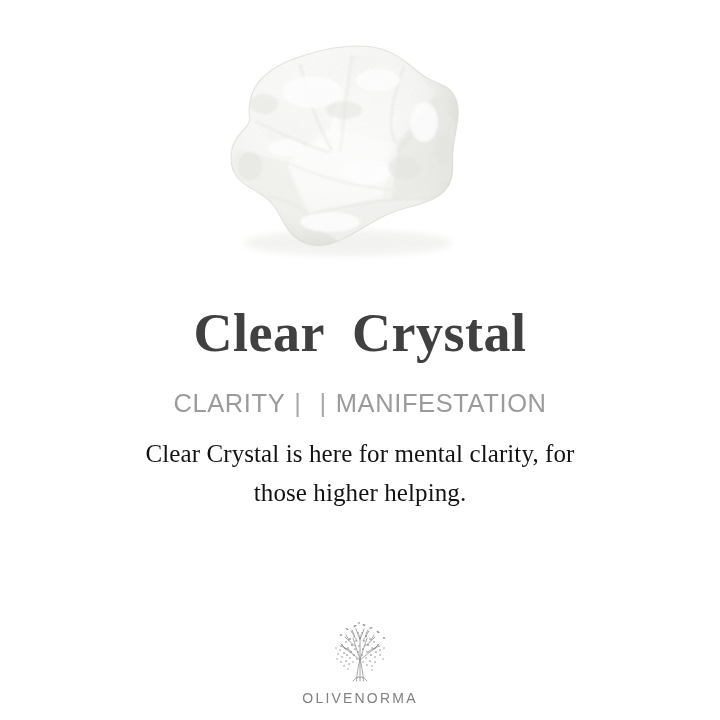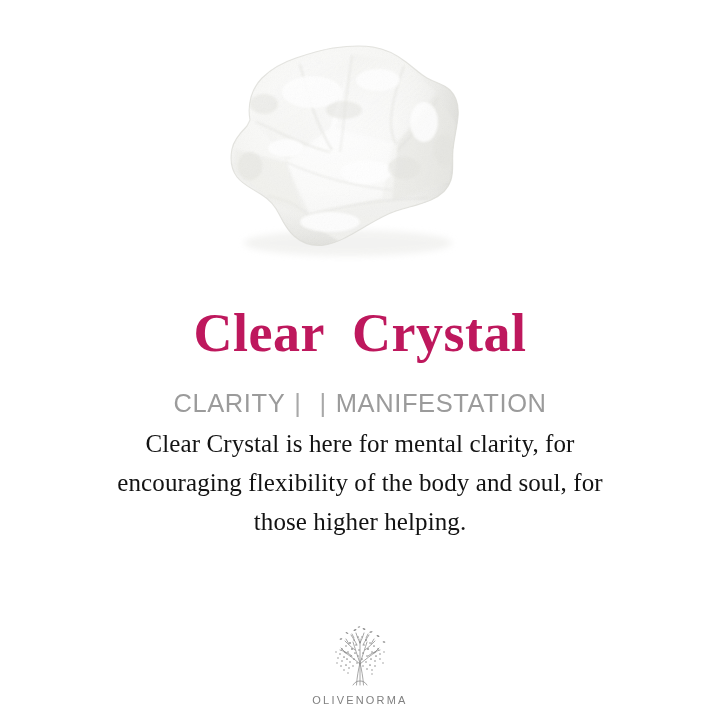--- a/index.html
+++ b/index.html
@@ -41,21 +41,21 @@
     height: 282px;
     display: block;
   }
 
   
   .title {
     font-family: "Liberation Serif", "DejaVu Serif", serif;
     font-size: 54px;
     line-height: 58px;
     font-weight: 700;
-    color: #be185d;
+    color: #404040;
     letter-spacing: 0.5px;
     margin: 22px 0 0 0;
     text-align: center;
     white-space: pre;
   }
 
   
   .keywords {
     margin-top: 26px;
     font-family: "Liberation Sans", "DejaVu Sans", sans-serif;
@@ -73,21 +73,21 @@
   .keywords .kw { display: inline-block; }
   .keywords .sep {
     display: inline-block;
     color: #a8a8a8;
     padding: 0 9px;
     font-weight: 300;
   }
 
   
   .description {
-    margin-top: 6px;
+    margin-top: 16px;
     width: 640px;
     text-align: center;
     font-family: "Liberation Serif", "DejaVu Serif", serif;
     font-size: 25px;
     line-height: 39px;
     color: #131313;
     letter-spacing: 0.1px;
   }
 
   
@@ -101,21 +101,21 @@
     align-items: center;
   }
   .brand-mark {
     width: 76px;
     height: 68px;
     display: block;
   }
   .brand-name {
     margin-top: 3px;
     font-family: "Liberation Sans", "DejaVu Sans", sans-serif;
-    font-size: 11px;
+    font-size: 14px;
     letter-spacing: 2.2px;
     color: #808080;
     font-weight: 400;
     text-align: center;
   }
 </style>
 </head>
 <body>
 
 <div class="card">
@@ -262,21 +262,20 @@
 
   <div class="keywords">
     <span class="kw">CLARITY</span>
     <span class="sep">|</span>
     <span class="sep">|</span>
     <span class="kw">MANIFESTATION</span>
   </div>
 
   <div class="description">
     <div>Clear Crystal is here for mental clarity, for</div>
-    <div>encouraging flexibility of the body and soul, for</div>
     <div>those higher helping.</div>
   </div>
 
   <div class="brand">
     <svg class="brand-mark" viewBox="0 0 76 68" aria-hidden="true">
       <g stroke="#8a8a8a" fill="none" stroke-width="0.75" stroke-linecap="round">
 
         <path d="M38,62 L38,40"></path>
         <path d="M34.5,62 C35,54 36.5,46 38,40"></path>
         <path d="M41.5,62 C41,54 39.5,46 38,40"></path>

